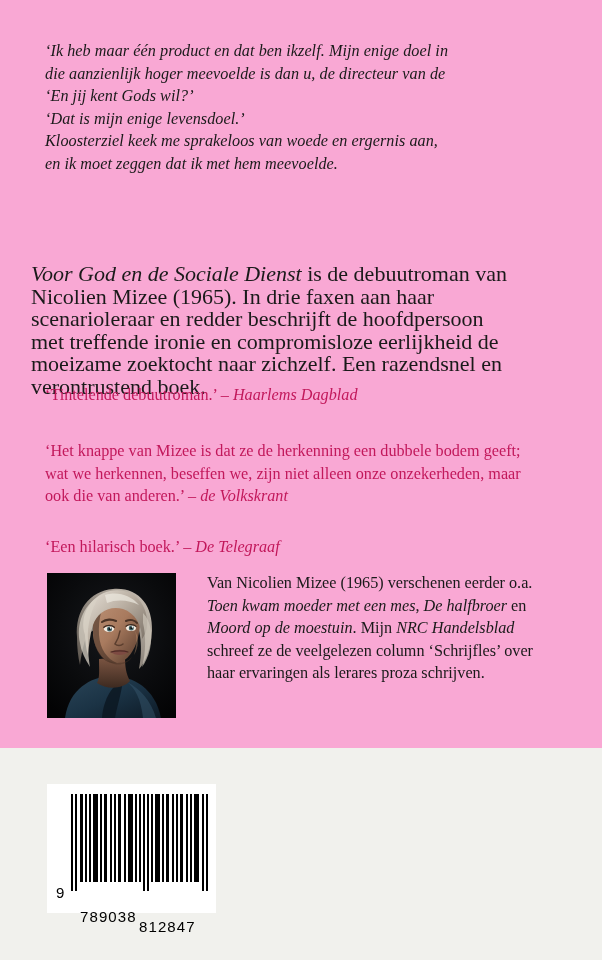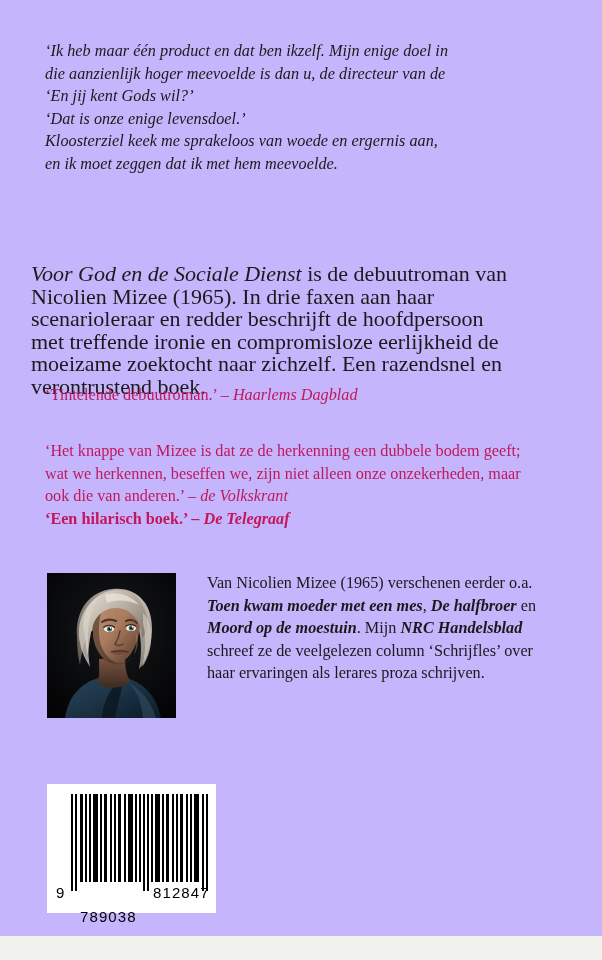--- a/index.html
+++ b/index.html
@@ -12,22 +12,22 @@
     background: #f1f1ed;
     font-family: "Liberation Serif", "DejaVu Serif", serif;
     color: #1c1c1c;
     overflow: hidden;
     position: relative;
   }
   .page {
     position: absolute;
     inset: 0;
     width: 602px;
-    height: 936px;
-    background: #c4b5fd;
+    height: 748px;
+    background: #f9a8d4;
   }
 
   
   .excerpt {
     position: absolute;
     left: 45px;
     top: 40px;
     width: 500px;
     font-style: italic;
     font-size: 16.2px;
@@ -53,21 +53,21 @@
   .quote {
     position: absolute;
     left: 45px;
     font-size: 16.2px;
     line-height: 22.6px;
     color: #c2185b;
   }
   .quote em { font-style: italic; }
   .quote-1 { top: 384px; width: 480px; }
   .quote-2 { top: 440px; width: 485px; }
-  .quote-3 { top: 508px; width: 480px; font-weight: bold; }
+  .quote-3 { top: 536px; width: 480px; }
 
   
   .author-photo {
     position: absolute;
     left: 47px;
     top: 573px;
     width: 129px;
     height: 145px;
     background: #050607;
     overflow: hidden;
@@ -77,21 +77,21 @@
   
   .bio {
     position: absolute;
     left: 207px;
     top: 572px;
     width: 330px;
     font-size: 16.2px;
     line-height: 22.6px;
     color: #1a1a1a;
   }
-  .bio em { font-style: italic; font-weight: bold; }
+  .bio em { font-style: italic; }
 
   
   .barcode-box {
     position: absolute;
     left: 47px;
     top: 784px;
     width: 169px;
     height: 129px;
     background: #ffffff;
     box-sizing: border-box;
@@ -115,32 +115,32 @@
     height: 20px;
     font-family: "Liberation Sans", "DejaVu Sans", sans-serif;
     font-size: 15px;
     color: #000;
     line-height: 20px;
     margin-top: 1px;
   }
   .barcode-digits span { position: absolute; top: 0; white-space: pre; }
   .bc-lead  { left: 1px; }
   .bc-left  { left: 25px; letter-spacing: 1.1px; margin-top: 24px; }
-  .bc-right { left: 98px; letter-spacing: 1.1px; }
+  .bc-right { left: 84px; letter-spacing: 1.1px; margin-top: 34px; }
 </style>
 </head>
 <body>
 
 <div class="page">
 
   <div class="excerpt">
     <p>‘Ik heb maar één product en dat ben ikzelf. Mijn enige doel in</p>
     <p>die aanzienlijk hoger meevoelde is dan u, de directeur van de</p>
     <p>‘En jij kent Gods wil?’</p>
-    <p>‘Dat is onze enige levensdoel.’</p>
+    <p>‘Dat is mijn enige levensdoel.’</p>
     <p>Kloosterziel keek me sprakeloos van woede en ergernis aan,</p>
     <p>en ik moet zeggen dat ik met hem meevoelde.</p>
   </div>
 
   <div class="blurb"><em>Voor God en de Sociale Dienst</em><span> is de debuutroman van Nicolien Mizee (1965). In drie faxen aan haar scenarioleraar en redder beschrijft de hoofdpersoon met treffende ironie en compromisloze eerlijkheid de moeizame zoektocht naar zichzelf. Een razendsnel en verontrustend boek.</span></div>
 
   <div class="quote quote-1"><span>‘Tintelende debuutroman.’ – </span><em>Haarlems Dagblad</em></div>
 
   <div class="quote quote-2"><span>‘Het knappe van Mizee is dat ze de herkenning een dubbele bodem geeft; wat we herkennen, beseffen we, zijn niet alleen onze onzekerheden, maar ook die van anderen.’ – </span><em>de Volkskrant</em></div>
 

